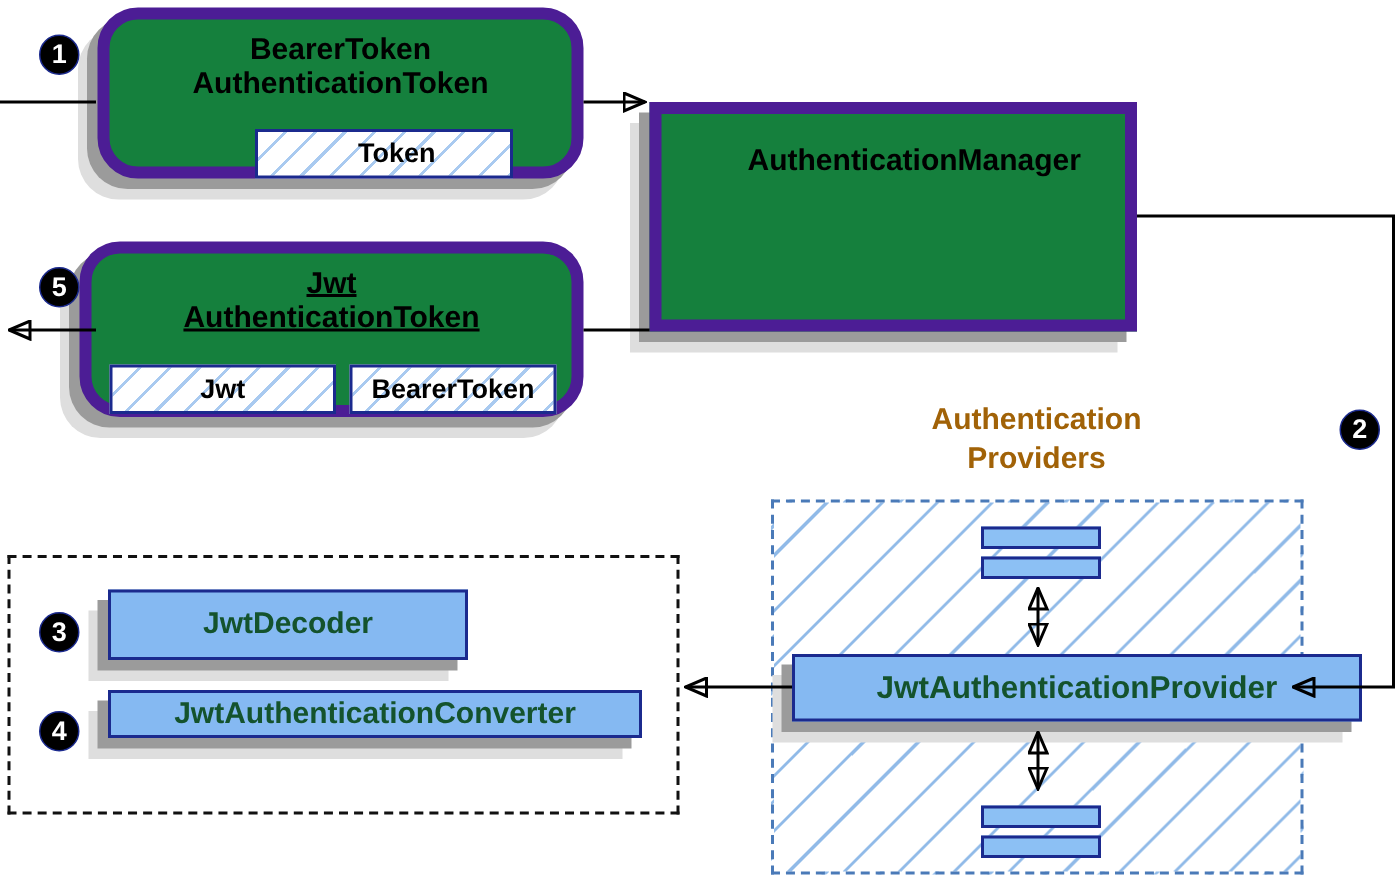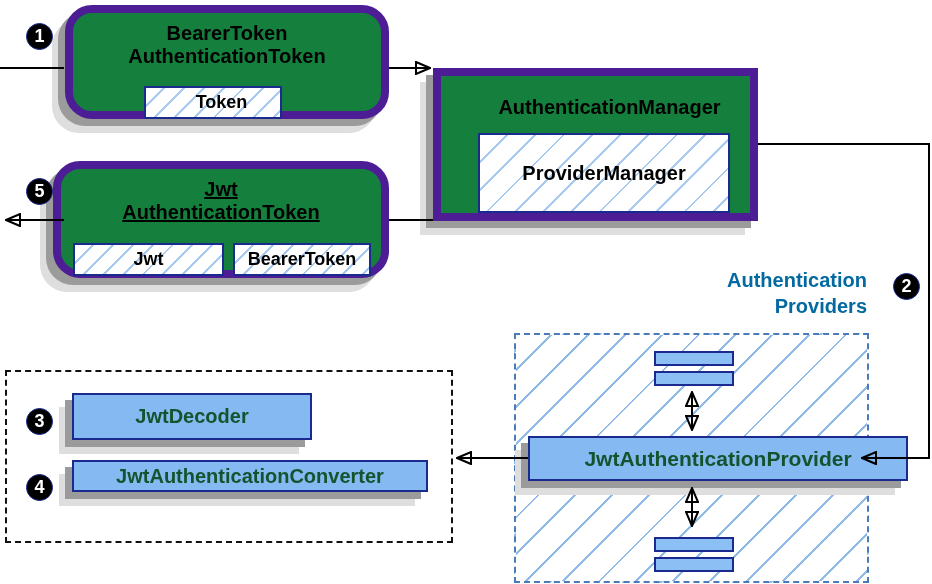--- a/index.html
+++ b/index.html
@@ -66,44 +66,43 @@
   .badge {
     position:absolute; width:27px; height:27px; border-radius:50%;
     background:#000000; color:#ffffff; border:1px solid #1b2a8e;
     display:flex; align-items:center; justify-content:center;
     font-weight:bold; font-size:18px; box-sizing:border-box; z-index:60;
   }
 
   
   .group-title {
     position:absolute; font-weight:bold; font-size:20px; line-height:26px;
-    text-align:right; color:#0369a1;
+    text-align:center; color:#a16207;
   }
 
   
   svg.connectors {
     position:absolute; left:0; top:0; width:932px; height:584px;
     z-index:50; pointer-events:none;
   }
   svg.connectors path, svg.connectors line { stroke:#000; stroke-width:2; fill:none; }
 </style>
 </head>
 <body>
 
 <div class="stage">
 
   <div class="node rounded pad-top" style="left:65px; top:5px; width:324px; height:114px;">
     <div class="node-title">BearerToken</div>
     <div class="node-title">AuthenticationToken</div>
-    <div class="chip hatch-sm" style="left:71px; top:73px; width:138px; height:33px;padding-left:17px;">Token</div>
+    <div class="chip hatch-sm" style="left:97px; top:73px; width:172px; height:33px;padding-left:17px;">Token</div>
   </div>
 
   <div class="node" style="left:433px; top:68px; width:325px; height:153px;padding-left:28px;">
     <div class="node-title" style="margin-top:20px;">AuthenticationManager</div>
-    <div class="chip hatch-md" style="left:37px; top:57px; width:252px; height:80px; font-size:20px;">ProviderManager</div>
   </div>
 
   <div class="node rounded pad-top" style="left:53px; top:161px; width:336px; height:117px;text-decoration:underline;">
     <div class="node-title">Jwt</div>
     <div class="node-title">AuthenticationToken</div>
     <div class="chip hatch-sm" style="left:12px; top:74px; width:151px; height:33px;">Jwt</div>
     <div class="chip hatch-sm" style="left:172px; top:74px; width:138px; height:33px;">BearerToken</div>
   </div>
 
   <div class="group-title" style="left:515px; top:267px; width:352px;">

